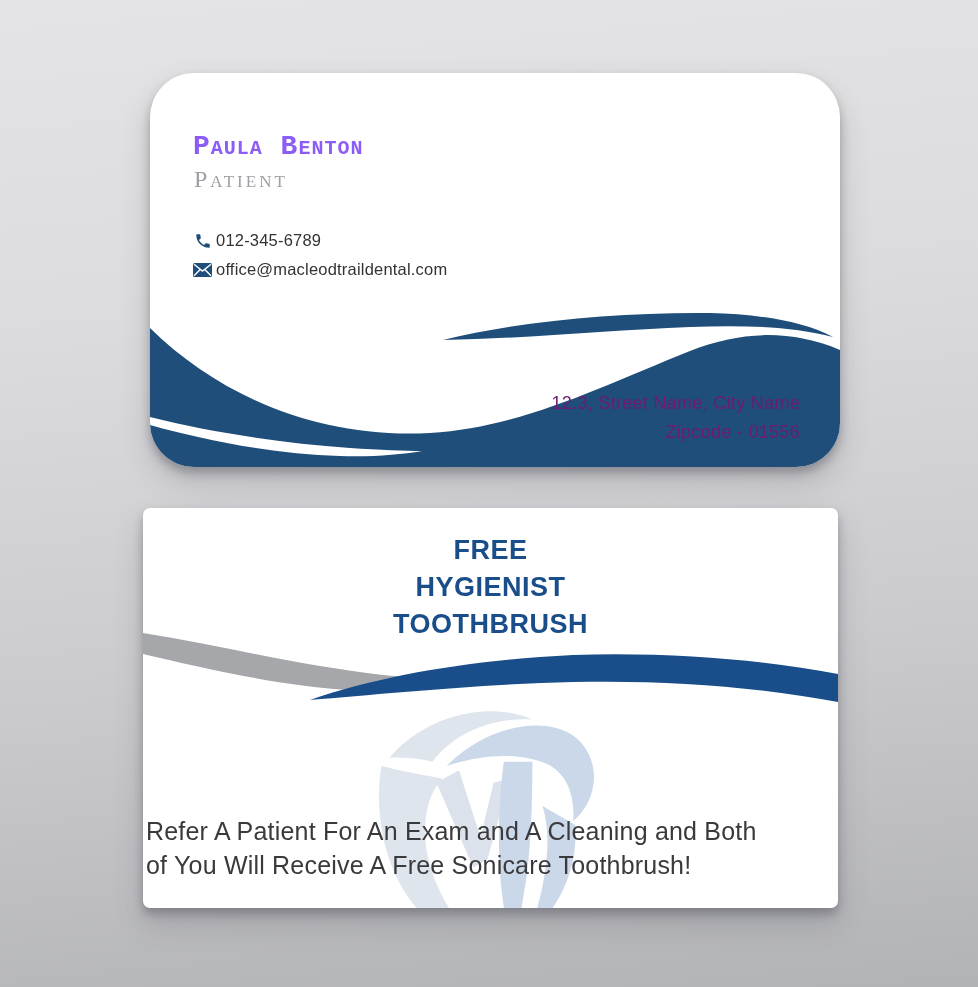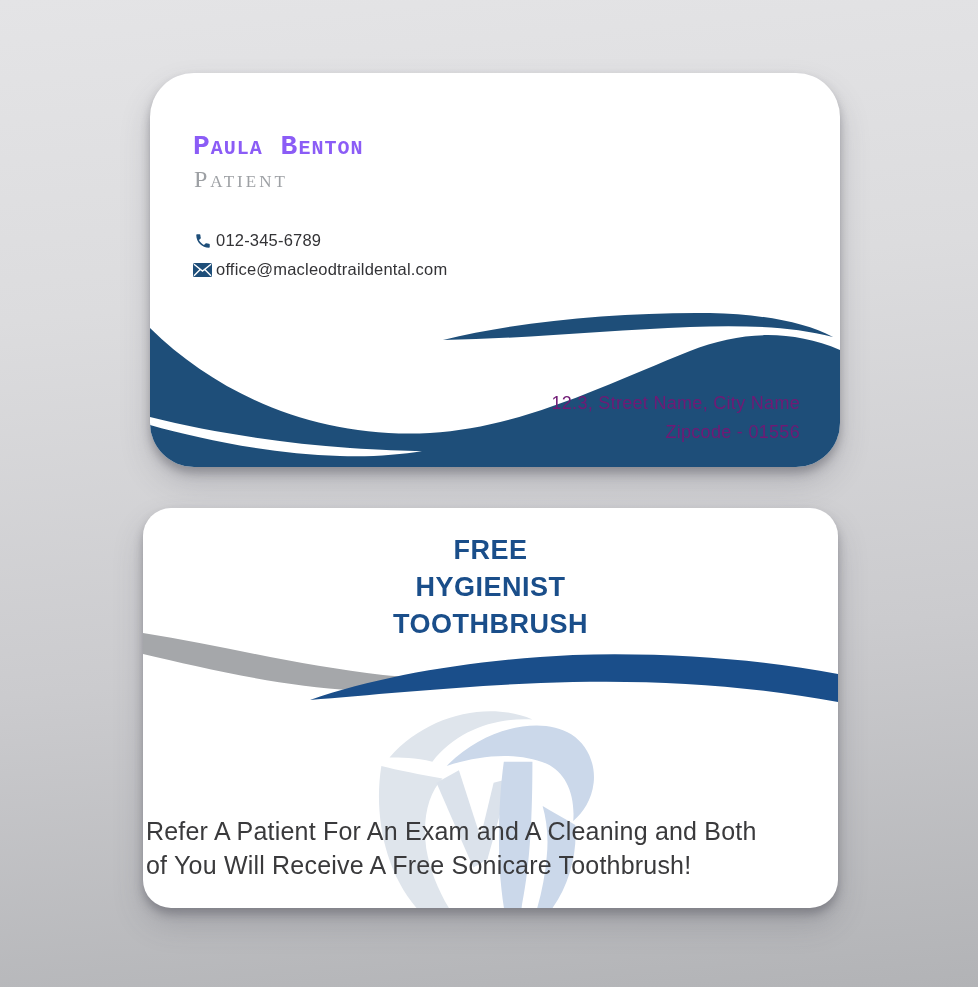--- a/index.html
+++ b/index.html
@@ -7,21 +7,21 @@
     width:978px;height:987px;position:relative;overflow:hidden;
     background:linear-gradient(175deg,#e4e4e6 0%,#dcdcde 30%,#cbcbce 65%,#b2b3b6 100%);
     font-family:"Liberation Sans", sans-serif;
     -webkit-font-smoothing:antialiased;
   }
   .card{
     position:absolute;background:#ffffff;overflow:hidden;
     box-shadow:0 6px 10px rgba(75,75,85,.40), 0 16px 30px rgba(75,75,85,.22);
   }
   .front-card{left:150px;top:73px;width:690px;height:394px;border-radius:44px;}
-  .back-card{left:143px;top:508px;width:695px;height:400px;border-radius:28px;}
+  .back-card{left:143px;top:508px;width:695px;height:400px;border-radius:7px;}
 
   
   .person-name{
     position:absolute;left:43px;top:58px;
     font-family:Liberation Mono, monospace;font-weight:bold;
     font-variant:small-caps;font-size:28px;letter-spacing:1px;color:#8b5cf6;
   }
   .person-title{
     position:absolute;left:44px;top:93px;
     font-family:"Liberation Serif", serif;

